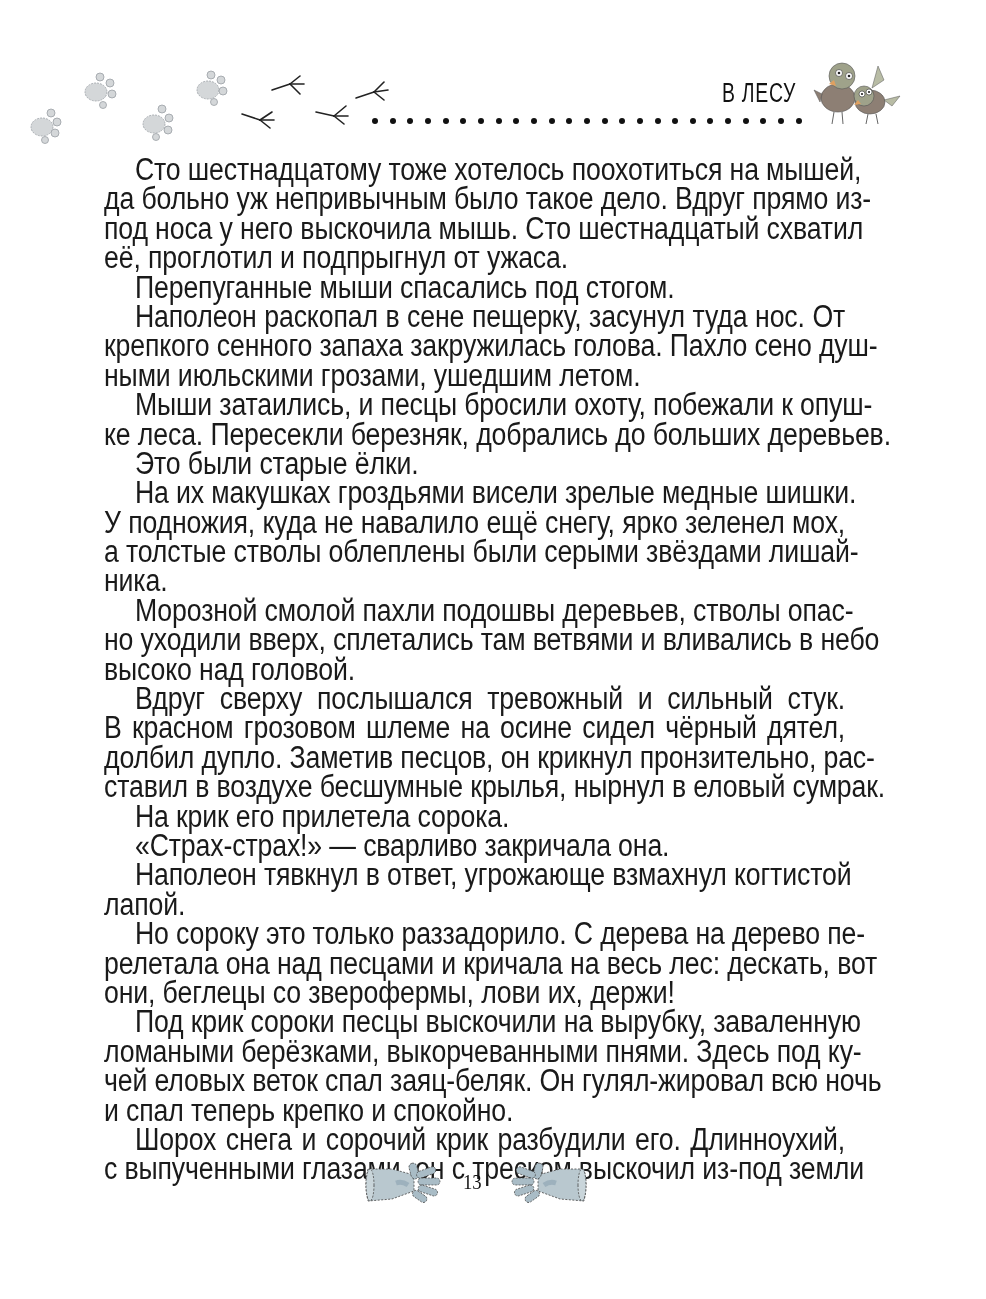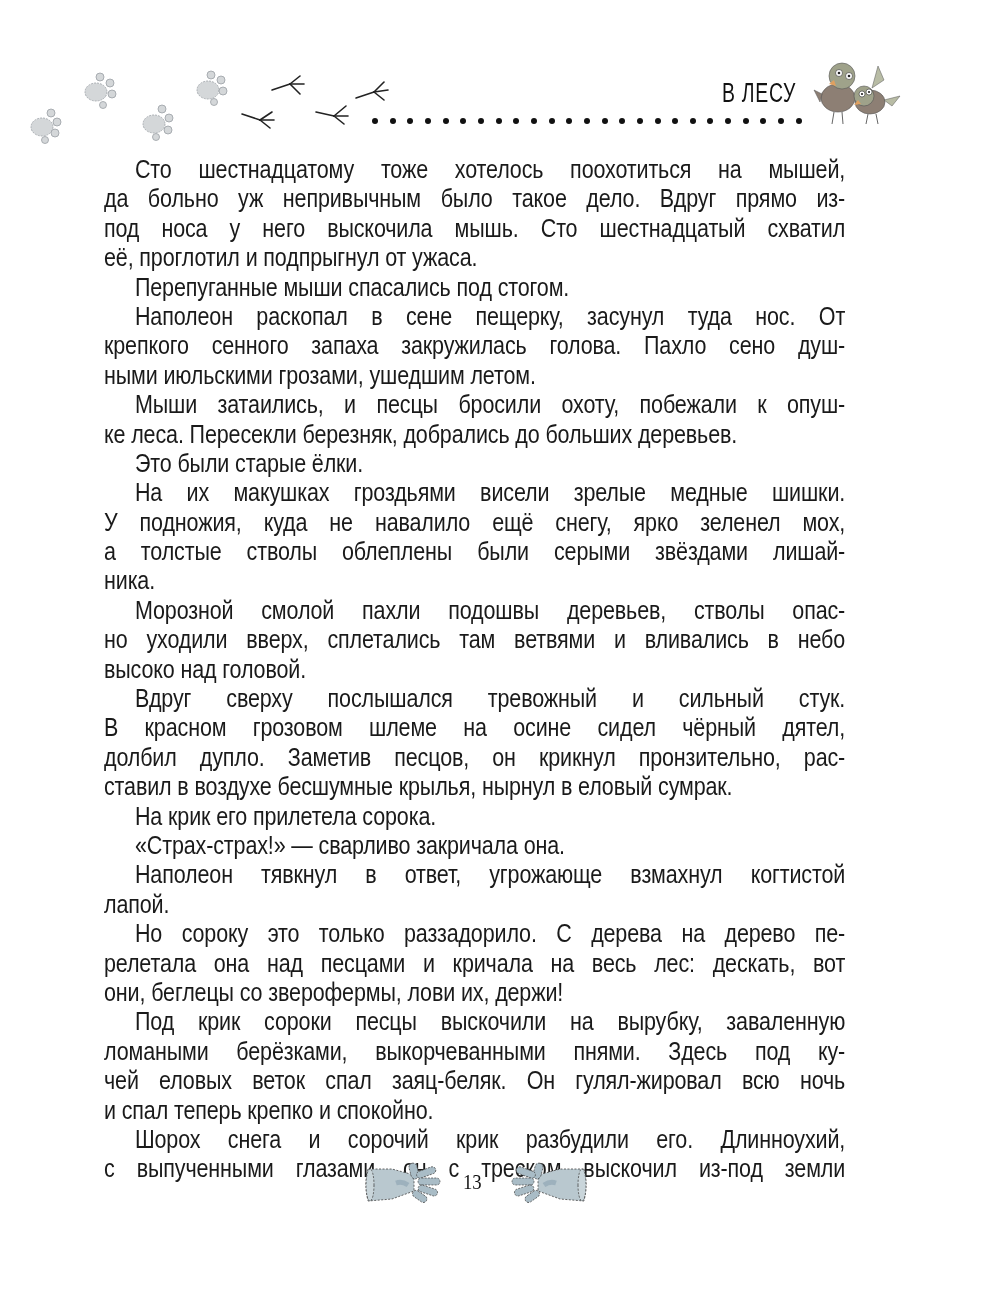--- a/index.html
+++ b/index.html
@@ -53,21 +53,21 @@
     .birds {
       position: absolute;
       left: 812px;
       top: 58px;
     }
     .text-block {
       position: absolute;
       left: 104px;
       top: 155px;
       width: 741px;
-      font-size: 25px;
+      font-size: 31px;
       line-height: 29.4px;
       letter-spacing: -0.15px;
     }
     .line {
       display: block;
       white-space: nowrap;
       height: 29.4px;
       text-align: justify;
       text-align-last: justify;
       transform: scaleX(0.86);

